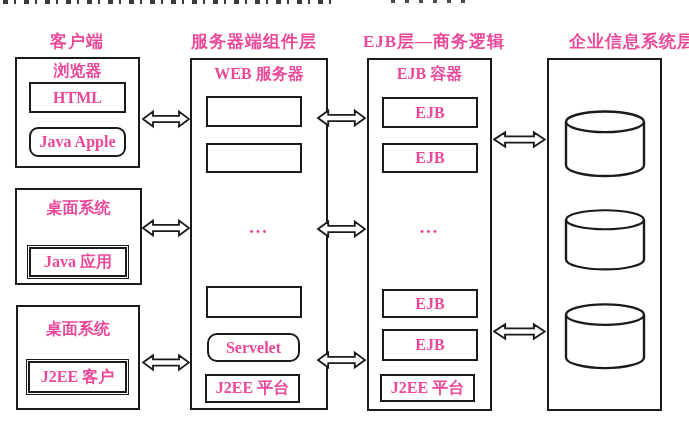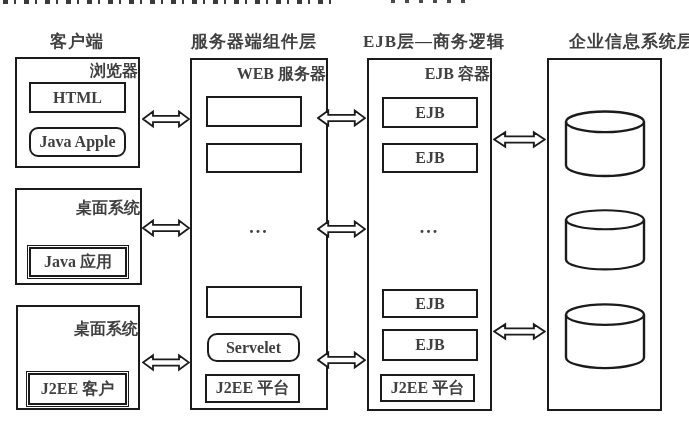--- a/index.html
+++ b/index.html
@@ -1,29 +1,29 @@
 <!DOCTYPE html>
 <html><head>
 <meta charset="utf-8">
 <style>
   html,body{margin:0;padding:0;background:#fff;}
   .canvas{
     position:relative;width:689px;height:441px;background:#ffffff;
-    font-family:"Liberation Serif","DejaVu Serif",serif;color:#404040;
+    font-family:"Liberation Serif","DejaVu Serif",serif;color:#ec4899;
     overflow:hidden;
   }
   .frag{position:absolute;top:0;height:4px;}
   .frag1{left:3px;width:328px;
     background:repeating-linear-gradient(90deg,#3a3a3a 0 5px,transparent 5px 11px,#3a3a3a 11px 13px,transparent 13px 21px);}
   .frag2{left:391px;width:82px;height:3px;
     background:repeating-linear-gradient(90deg,#4a4a4a 0 4px,transparent 4px 14px);}
   .title{position:absolute;top:30px;transform:translateX(-50%);
     font-size:17px;font-weight:700;white-space:nowrap;letter-spacing:1px;}
   .box{position:absolute;border:2px solid #1b1b1b;background:#fff;box-sizing:border-box;}
-  .hdr{position:absolute;left:0;right:0;text-align:right;
+  .hdr{position:absolute;left:0;right:0;text-align:center;
     font-size:16px;font-weight:700;white-space:nowrap;}
   .slot{position:absolute;border:2px solid #1b1b1b;background:#fff;box-sizing:border-box;
     display:flex;align-items:center;justify-content:center;
     font-size:16px;font-weight:600;white-space:nowrap;}
   .dots{position:absolute;left:0;right:0;text-align:center;
     font-size:18px;font-weight:700;letter-spacing:2px;line-height:30px;}
   .arrow{position:absolute;}
   .arrow svg{display:block;width:100%;height:100%;}
   .cyl{position:absolute;}
   .cyl svg{display:block;}
@@ -47,21 +47,21 @@
     <div class="slot" style="left:12px;top:68px;width:97px;height:30px;border-radius:9px;">Java Apple</div>
   </div>
 
   <div class="box" style="left:15px;top:188px;width:127px;height:97px;">
     <div class="hdr" style="top:8px;">桌面系统</div>
     <div class="slot" style="left:12px;top:37px;width:98px;height:30px;outline:1px solid #1b1b1b;outline-offset:1px;margin-top:20px;">Java 应用</div>
   </div>
 
   <div class="box" style="left:16px;top:305px;width:124px;height:105px;">
     <div class="hdr" style="top:12px;">桌面系统</div>
-    <div class="slot" style="left:10px;top:54px;width:99px;height:32px;outline:1px solid #1b1b1b;outline-offset:1px;margin-top:12px;">J2EE 客户</div>
+    <div class="slot" style="left:10px;top:54px;width:99px;height:32px;outline:1px solid #1b1b1b;outline-offset:1px;">J2EE 客户</div>
   </div>
 
   <div class="box" style="left:190px;top:58px;width:138px;height:352px;">
     <div class="hdr" style="top:4px;">WEB 服务器</div>
     <div class="slot" style="left:14px;top:36px;width:96px;height:31px;"></div>
     <div class="slot" style="left:14px;top:83px;width:96px;height:30px;"></div>
     <div class="dots" style="top:152px;">...</div>
     <div class="slot" style="left:14px;top:226px;width:96px;height:32px;"></div>
     <div class="slot" style="left:15px;top:273px;width:93px;height:29px;border-radius:10px;">Servelet</div>
     <div class="slot" style="left:13px;top:314px;width:95px;height:29px;">J2EE 平台</div>

